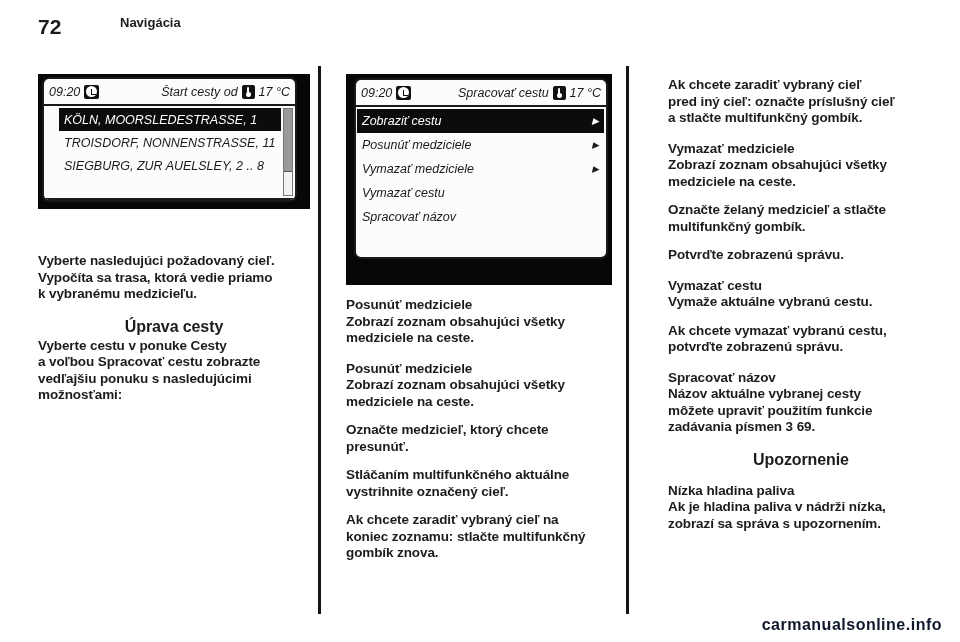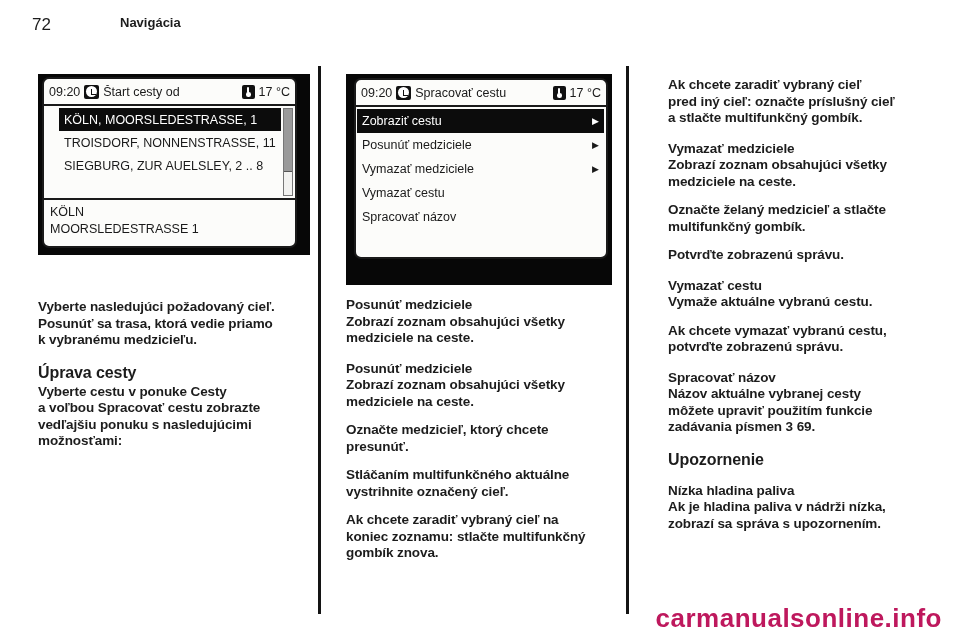--- a/index.html
+++ b/index.html
@@ -1,42 +1,42 @@
 <!DOCTYPE html>
 <html><head>
 <meta charset="utf-8">
 <style>
   html,body{margin:0;padding:0;background:#ffffff;}
   .page{position:relative;width:960px;height:642px;background:#fff;overflow:hidden;
         font-family:"Liberation Sans",sans-serif;color:#1c1c1c;}
   
-  .pg-num{position:absolute;left:32px;top:15px;font-size:17px;font-weight:normal;}
+  .pg-num{position:absolute;left:38px;top:15px;font-size:21px;font-weight:bold;}
   .pg-chapter{position:absolute;left:120px;top:15px;font-size:13px;font-weight:bold;}
   
   .col{position:absolute;top:74px;}
   .col1{left:38px;width:272px;}
   .col2{left:346px;width:266px;}
   .col3{left:668px;width:266px;padding-top:3px;box-sizing:border-box;}
   .divider{position:absolute;top:66px;width:3px;height:548px;background:#141414;}
   .div1{left:318px;} .div2{left:626px;}
   
   .caption{font-size:13.5px;line-height:16.5px;font-weight:bold;letter-spacing:-0.1px;}
   .cap1{margin-top:44px;} .cap2{margin-top:12px;}
   .blk-p{margin:0 0 12px;white-space:pre-line;}
   .blk-h{font-weight:bold;margin:14px 0 0;white-space:pre-line;}
-  .blk-hl{font-weight:bold;font-size:16px;line-height:19px;margin:14px 0 2px;white-space:pre-line;}
+  .blk-hl{font-weight:bold;font-size:16px;line-height:19px;margin:14px 0 2px;white-space:pre-line;text-align:center;}
   .caption > :first-child{margin-top:0;}
   
   .shot{background:#070707;box-sizing:border-box;}
   .shot1{width:272px;padding:3px 13px 7px 4px;}
   .shot2{width:266px;padding:4px 4px 26px 8px;}
   .screen{background:#fcfcfa;border:2px solid #1a1a1a;border-radius:7px;overflow:hidden;
-          color:#1a1a1a;font-size:12.5px;font-weight:normal;}
+          color:#1a1a1a;font-size:12.5px;font-weight:normal;font-style:italic;}
   .scr-head{height:25px;display:flex;align-items:center;padding:0 5px;gap:4px;}
-  .scr-title{flex:1;text-align:left;white-space:nowrap;overflow:hidden;}
+  .scr-title{flex:1;text-align:right;white-space:nowrap;overflow:hidden;}
   .scr-time{white-space:nowrap;}
   .scr-temp{white-space:nowrap;}
   
   .ic-clock{width:15px;height:14px;background:#111;border-radius:2px;position:relative;display:inline-block;flex:0 0 auto;}
   .ic-clock::before{content:"";position:absolute;left:2px;top:1.5px;width:11px;height:11px;background:#fff;border-radius:50%;}
   .ic-clock::after{content:"";position:absolute;left:7px;top:4px;width:4px;height:5px;
       border-left:1.6px solid #111;border-bottom:1.6px solid #111;}
   .ic-thermo{width:13px;height:14px;background:#111;border-radius:2px;position:relative;display:inline-block;flex:0 0 auto;}
   .ic-thermo::before{content:"";position:absolute;left:5.5px;top:2px;width:2px;height:6px;background:#fff;border-radius:1px;}
   .ic-thermo::after{content:"";position:absolute;left:4.5px;top:7.5px;width:4.5px;height:4.5px;background:#fff;border-radius:50%;}
@@ -49,21 +49,21 @@
   .s2-list .mrow{height:24px;}
   .mrow.sel{background:#0c0c0c;color:#fff;}
   .mlbl{flex:1;overflow:hidden;}
   .marr{font-size:9px;margin-left:4px;flex:0 0 auto;}
   
   .scroll{position:absolute;right:2px;top:2px;bottom:2px;width:8px;border:1px solid #777;background:#f2f2f0;}
   .thumb{width:100%;height:72%;background:#9a9a9a;border-bottom:1px solid #555;}
   
   .s1-detail{height:46px;padding:4px 6px 0;line-height:17px;white-space:pre-line;box-sizing:border-box;}
   
-  .watermark{position:absolute;right:18px;bottom:8px;font-size:26px;font-weight:bold;color:#be185d;letter-spacing:0.5px;}
+  .watermark{position:absolute;right:18px;bottom:8px;font-size:16px;font-weight:bold;color:#0f172a;letter-spacing:0.5px;}
 </style>
 </head>
 <body>
 
 <div class="page">
 
   <div class="pg-num">72</div>
   <div class="pg-chapter">Navigácia</div>
 
   <div class="divider div1"></div>
@@ -86,27 +86,25 @@
         <div class="mrow sel">
               <span class="mlbl">KÖLN, MOORSLEDESTRASSE, 1</span>
             </div>
             <div class="mrow">
               <span class="mlbl">TROISDORF, NONNENSTRASSE, 11</span>
             </div>
             <div class="mrow">
               <span class="mlbl">SIEGBURG, ZUR AUELSLEY, 2 .. 8</span>
             </div>
           </div>
-        <div class="s1-detail">KÖLN
-MOORSLEDESTRASSE 1</div>
       </div>
     </div>
     <div class="caption cap1" id="col-left">
         <div class="blk-p">Vyberte nasledujúci požadovaný cieľ.
-Posunúť sa trasa, ktorá vedie priamo
+Vypočíta sa trasa, ktorá vedie priamo
 k vybranému medzicieľu.</div>
         <div class="blk-hl">Úprava cesty</div>
         <div class="blk-p">Vyberte cestu v ponuke Cesty
 a voľbou Spracovať cestu zobrazte
 vedľajšiu ponuku s nasledujúcimi
 možnosťami:</div>
       </div>
   </div>
 
   <div class="col col2">

